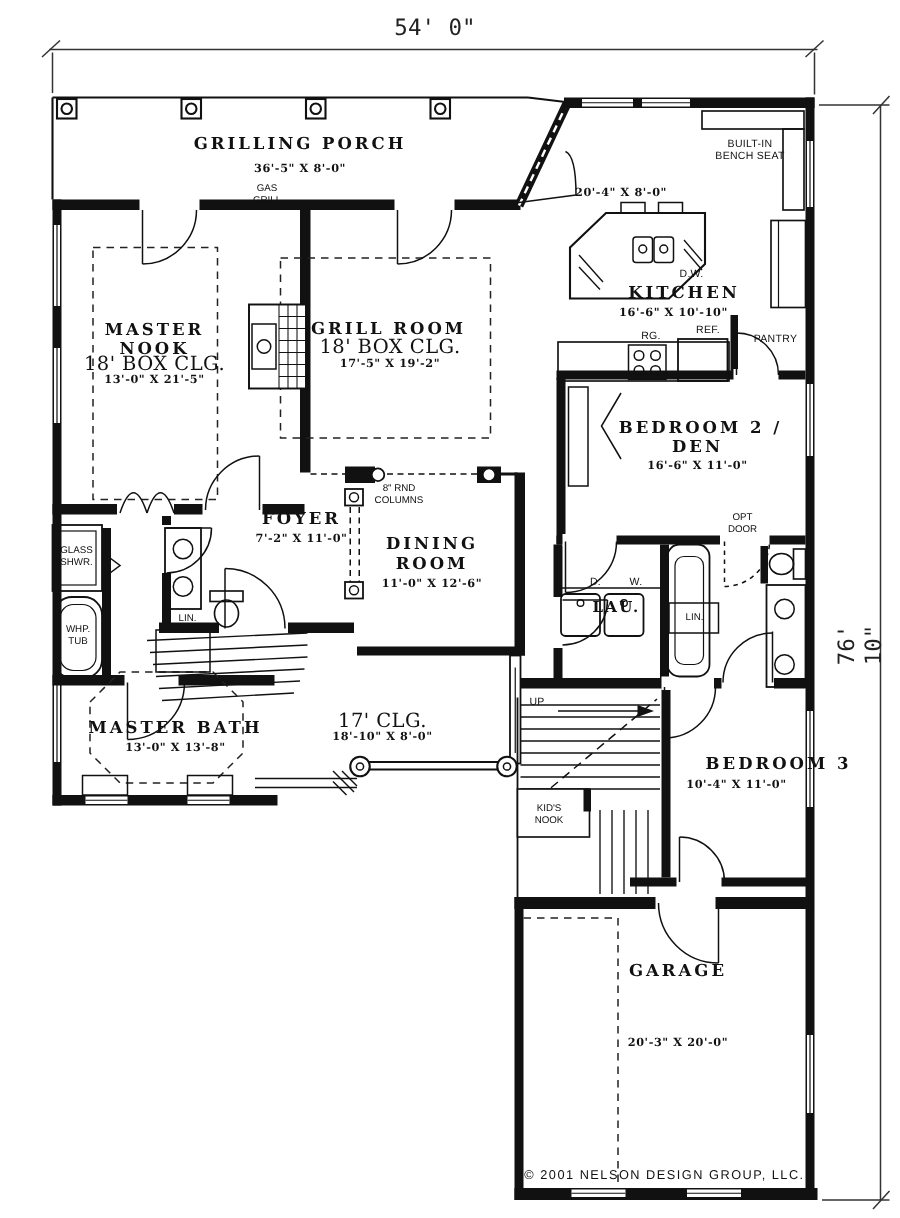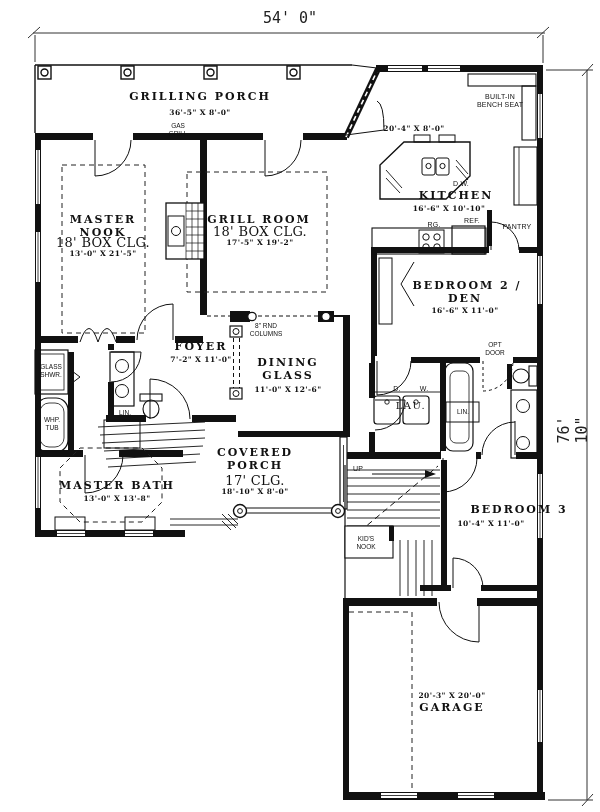--- a/index.html
+++ b/index.html
@@ -2,21 +2,21 @@
 <html><head>
 <meta charset="utf-8">
 <style>
   html,body{margin:0;padding:0;background:#fff;}
   .plan{position:relative;width:600px;height:812px;background:#fff;overflow:hidden;
         font-family:"DejaVu Serif",serif;}
   svg{position:absolute;left:0;top:0;}
   .lbl{position:absolute;transform:translate(-50%,-50%);text-align:center;
        white-space:pre-line;color:#111;line-height:1.18;}
   .name{font-family:"DejaVu Serif",serif;font-weight:bold;font-size:11px;letter-spacing:2px;}
-  .name-sm{font-family:"DejaVu Serif",serif;font-weight:normal;font-size:10px;letter-spacing:1.5px;}
+  .name-sm{font-family:"DejaVu Serif",serif;font-weight:bold;font-size:10px;letter-spacing:1.5px;}
   .dims{font-family:"DejaVu Serif",serif;font-size:7.5px;letter-spacing:.4px;font-weight:bold;}
   .clg{font-family:"DejaVu Serif",serif;font-size:13px;letter-spacing:.3px;}
   .ann{font-family:"Liberation Sans",sans-serif;font-size:7px;letter-spacing:.2px;}
   .ann-sm{font-family:"Liberation Sans",sans-serif;font-size:6.5px;}
   .dimtxt{font-family:"DejaVu Sans Mono",monospace;font-size:15px;color:#222;}
   .foot{font-family:"Liberation Sans",sans-serif;font-size:8.5px;letter-spacing:1px;}
   .rot{transform:translate(-50%,-50%) rotate(-90deg);}
 </style>
 </head>
 <body>
@@ -367,44 +367,44 @@
   <div class="lbl name" style="left:465px;top:299px">DEN</div>
   <div class="lbl dims" style="left:465px;top:311px">16'-6" X 11'-0"</div>
   <div class="lbl ann-sm" style="left:495px;top:349px">OPT
 DOOR</div>
 
   <div class="lbl name" style="left:201px;top:347px;width:90px">FOYER</div>
   <div class="lbl dims" style="left:201px;top:360px">7'-2" X 11'-0"</div>
   <div class="lbl ann-sm" style="left:266px;top:330px">8" RND
 COLUMNS</div>
 
-  <div class="lbl name" style="left:288px;top:370px;width:72px">DINING GLASS</div>
+  <div class="lbl name" style="left:288px;top:370px;width:72px">DINING ROOM</div>
   <div class="lbl dims" style="left:288px;top:390px">11'-0" X 12'-6"</div>
 
   <div class="lbl ann-sm" style="left:51px;top:371px">GLASS
 SHWR.</div>
   <div class="lbl ann-sm" style="left:52px;top:424px">WHP.
 TUB</div>
   <div class="lbl ann-sm" style="left:125px;top:413px">LIN.</div>
 
   <div class="lbl ann" style="left:397px;top:389px">D.</div>
   <div class="lbl ann" style="left:424px;top:389px">W.</div>
   <div class="lbl name-sm" style="left:411px;top:406px">LAU.</div>
   <div class="lbl ann-sm" style="left:463px;top:412px">LIN.</div>
 
   <div class="lbl name" style="left:117px;top:486px;width:150px">MASTER BATH</div>
   <div class="lbl dims" style="left:117px;top:499px">13'-0" X 13'-8"</div>
 
-  <div class="lbl name" style="left:255px;top:460px;width:96px">COVERED PORCH</div>
   <div class="lbl clg" style="left:255px;top:481px">17' CLG.</div>
   <div class="lbl dims" style="left:255px;top:492px">18'-10" X 8'-0"</div>
 
   <div class="lbl ann" style="left:358px;top:469px">UP</div>
   <div class="lbl ann-sm" style="left:366px;top:543px">KID'S
 NOOK</div>
 
   <div class="lbl name" style="left:519px;top:510px;width:130px">BEDROOM 3</div>
   <div class="lbl dims" style="left:491px;top:524px">10'-4" X 11'-0"</div>
 
-  <div class="lbl name" style="left:452px;top:708px;width:140px">GARAGE</div>
+  <div class="lbl name" style="left:452px;top:648px;width:140px">GARAGE</div>
   <div class="lbl dims" style="left:452px;top:696px">20'-3" X 20'-0"</div>
 
+  <div class="lbl foot" style="left:443px;top:783px;width:220px">© 2001 NELSON DESIGN GROUP, LLC.</div>
 </div>
 
 </body></html>

